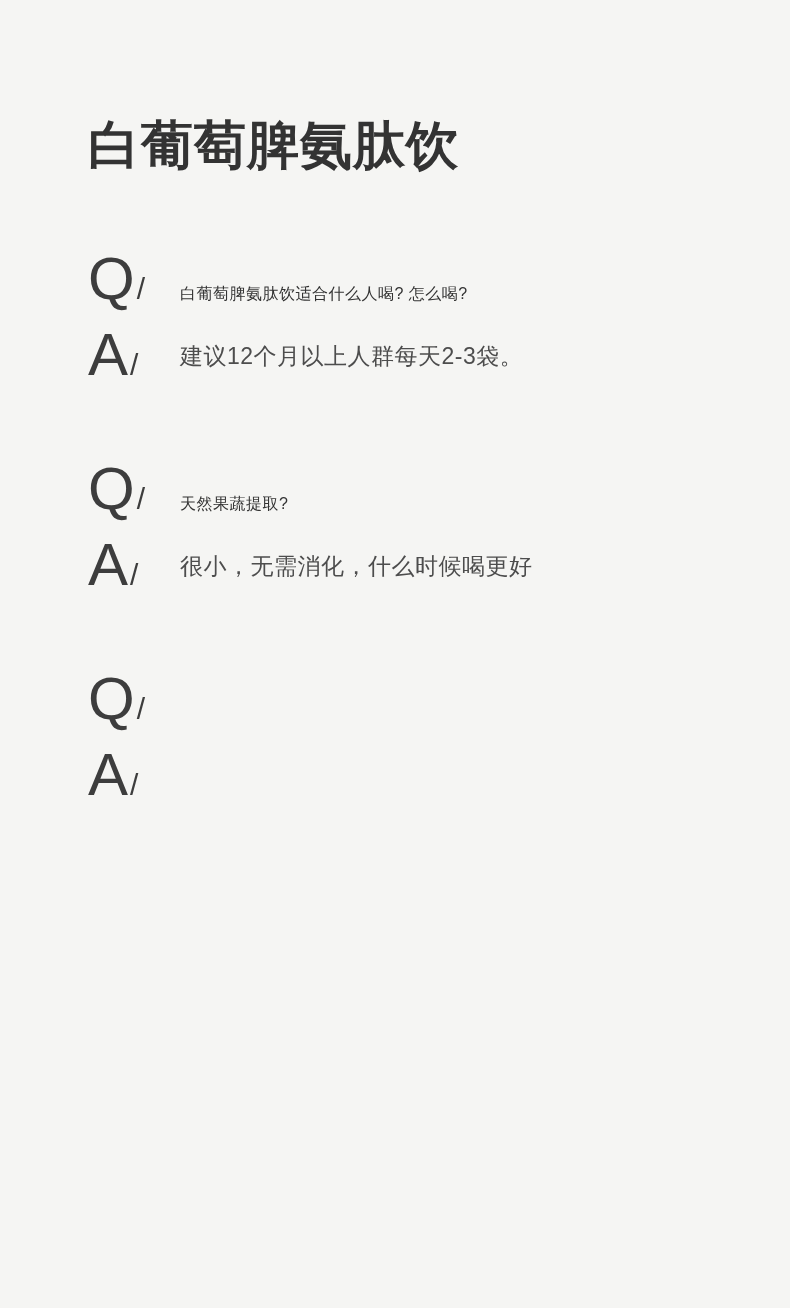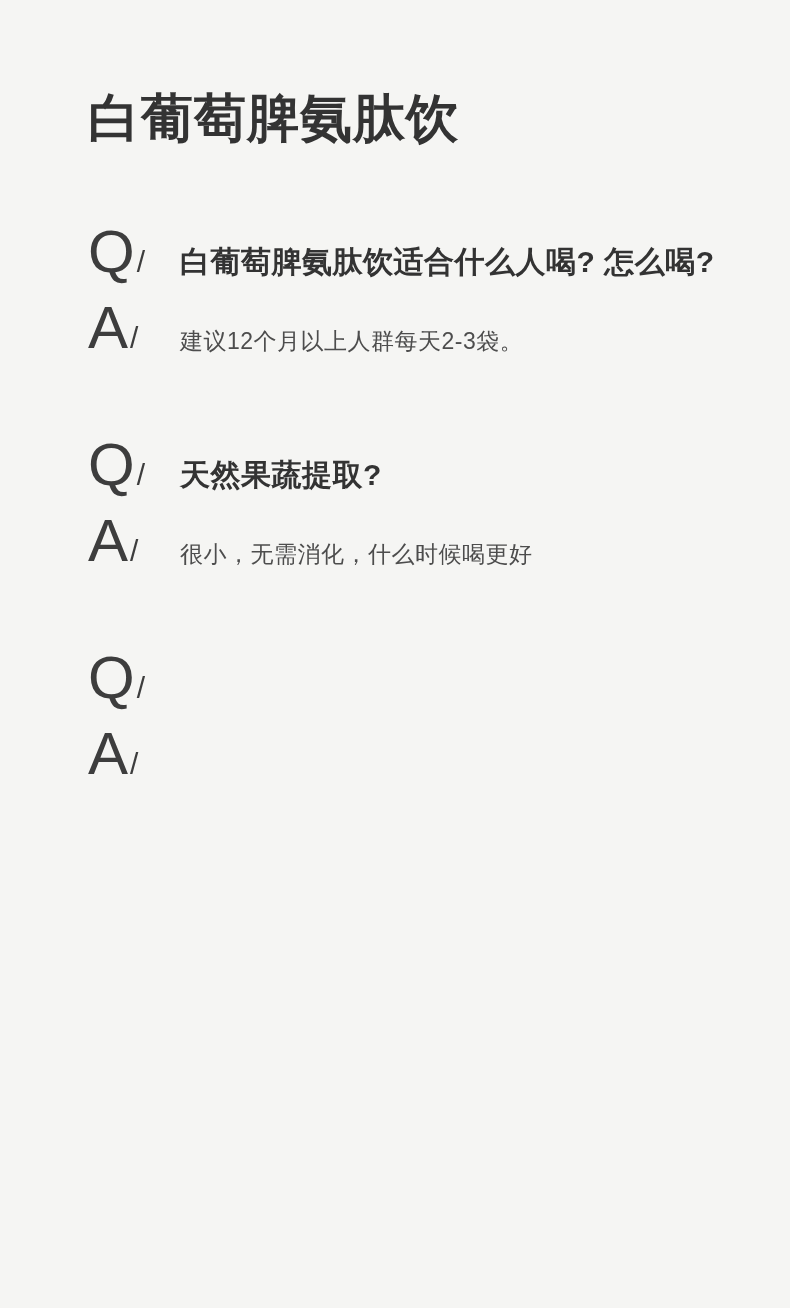--- a/index.html
+++ b/index.html
@@ -8,21 +8,21 @@
   }
   body {
     width: 790px;
     height: 1308px;
     background: #f5f5f3;
     overflow: hidden;
     font-family: "Liberation Sans", "DejaVu Sans", sans-serif;
   }
   .content {
     padding-left: 88px;
-    padding-top: 79px;
+    padding-top: 106px;
     box-sizing: border-box;
     width: 716px;
   }
   .page-title {
     font-size: 52px;
     line-height: 78px;
     font-weight: 700;
     color: #333333;
     letter-spacing: 1px;
   }
@@ -50,29 +50,29 @@
     color: #3d3d3d;
     white-space: nowrap;
   }
   .marker-slash {
     font-size: 30px;
     font-weight: 300;
     margin-left: 2px;
     color: #3d3d3d;
   }
   .q-text {
-    font-size: 30px;
-    font-weight: 700;
+    font-size: 16px;
+    font-weight: 400;
     line-height: 1.3;
     color: #333333;
     letter-spacing: 0.5px;
     white-space: nowrap;
   }
   .a-text {
-    margin-top: 23px;
+    margin-top: 11px;
     font-size: 23px;
     font-weight: 400;
     line-height: 40px;
     color: #4d4d4d;
     letter-spacing: 0.5px;
   }
   .a-line {
     white-space: nowrap;
   }
 </style>

